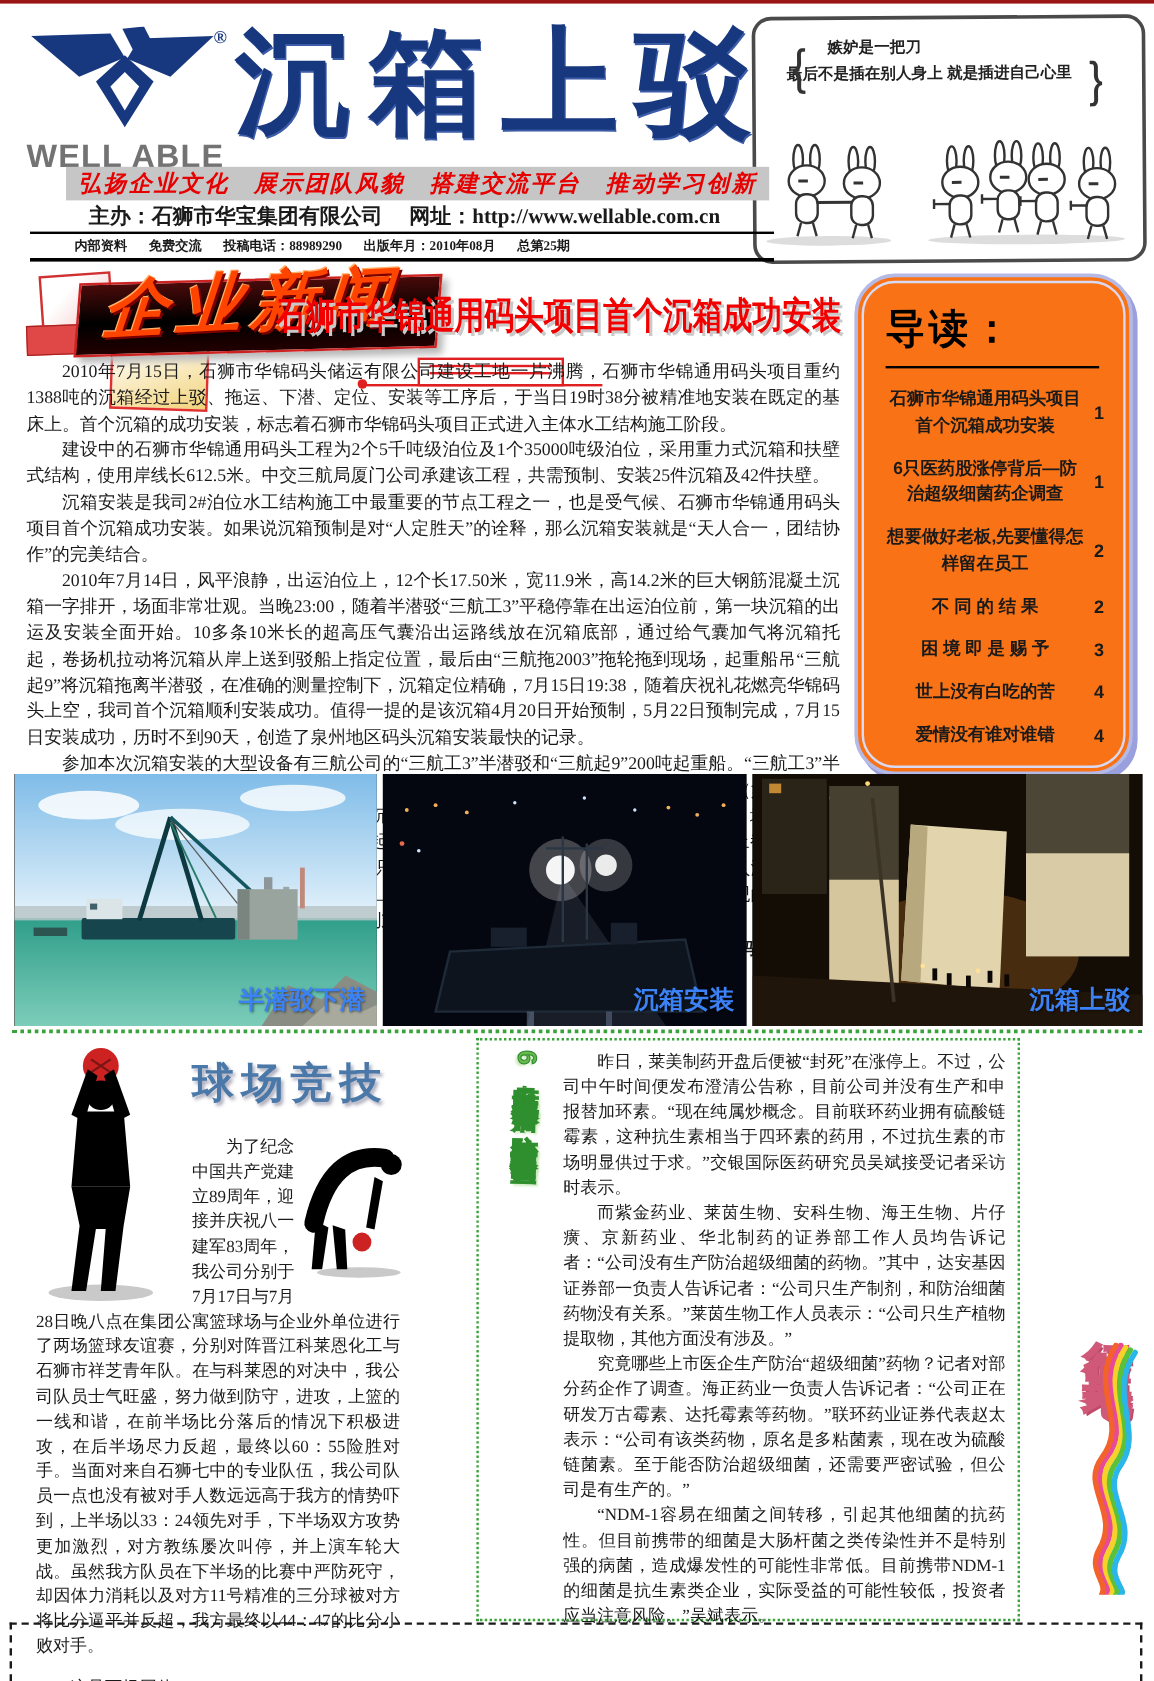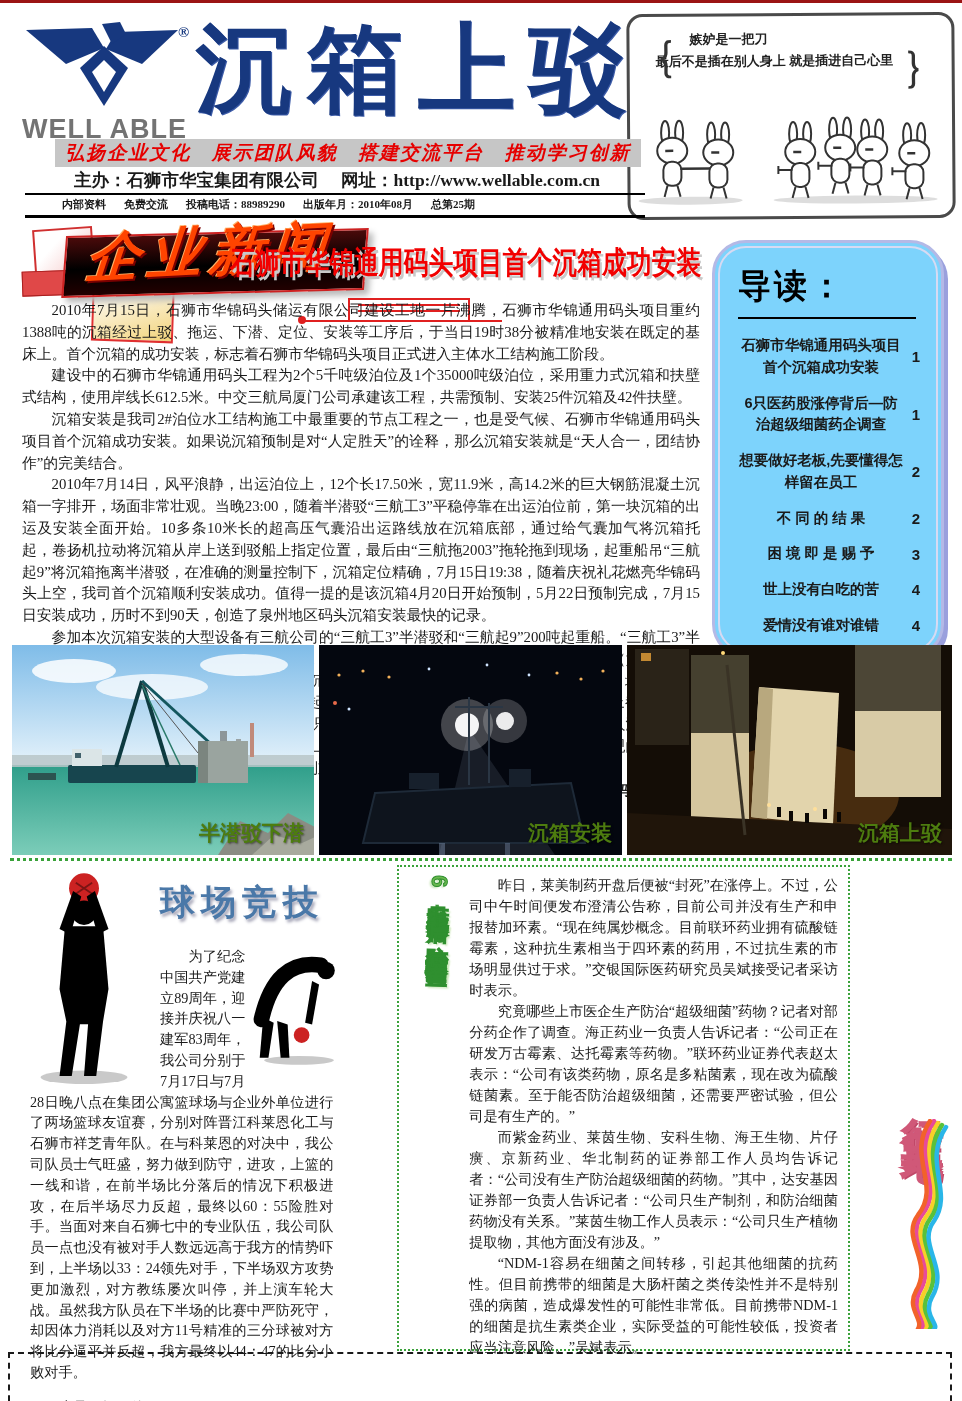--- a/index.html
+++ b/index.html
@@ -60,37 +60,37 @@
             font-weight:bold;font-size:31px;color:#f20000;white-space:nowrap;
             transform:scaleX(.80);transform-origin:left;text-shadow:3px 3px 0 #c9c9c9;}
 
   
   .news-body{left:22px;top:300px;width:678px;font-size:14.8px;line-height:21.8px;text-align:justify;}
   .news-body p{margin:0;text-indent:2em;}
   .news-byline{text-align:right;font-weight:bold;font-size:13.5px;font-family:"Liberation Sans",sans-serif;}
 
   
   .guide-outer{left:712px;top:228px;width:226px;height:412px;border:3px solid #b4b9e6;
-               border-radius:34px;background:#7dd3fc;box-shadow:4px 5px 0 #9aa0dd;margin-top:12px;}
+               border-radius:34px;background:#f97316;box-shadow:4px 5px 0 #9aa0dd;}
   .guide-inner{position:absolute;inset:3px;border:2px solid #d7daf2;border-radius:28px;
                padding:16px 16px 0 18px;}
   .guide-title{font-size:33px;font-weight:bold;letter-spacing:3px;color:#000;
                font-family:"Liberation Sans",sans-serif;}
   .guide-rule{width:178px;height:2px;background:#000;margin:8px 0 16px 0;}
   .guide-item{display:flex;align-items:center;margin-bottom:14px;}
   .gi-title{flex:1;text-align:center;font-weight:bold;font-size:14.5px;line-height:1.5;
             font-family:"Liberation Sans",sans-serif;}
   .gi-page{width:16px;text-align:right;font-weight:bold;font-size:15px;
            font-family:"Liberation Sans",sans-serif;}
 
   
   .photo-row{left:12px;top:645px;width:940px;height:210px;display:flex;gap:5px;}
   .photo{position:relative;height:210px;overflow:hidden;background:#000;}
   .photo svg{display:block;}
-  .photo-cap{position:absolute;bottom:8px;right:10px;color:#4d7c0f;font-weight:bold;font-size:21px;
+  .photo-cap{position:absolute;bottom:8px;right:10px;color:#3b82f6;font-weight:bold;font-size:21px;
              font-family:"Liberation Sans",sans-serif;text-shadow:1px 1px 2px rgba(0,0,0,.5);}
 
   
   .bottom{left:10px;top:858px;width:942px;height:488px;border-top:3px dotted #3aa23a;
           display:flex;padding-top:4px;box-sizing:border-box;gap:44px;}
   .bb-col{width:378px;padding:0 6px 0 6px;box-sizing:border-box;}
   .bb-title{font-family:"Liberation Sans",sans-serif;font-weight:bold;font-size:35px;
             color:#4a78a8;letter-spacing:6px;text-shadow:2px 3px 3px #aab;padding:14px 0 6px 8px;}
   .shooter{float:left;width:136px;height:222px;margin:2px 8px 2px 0;}
   .dribbler{float:right;width:96px;height:138px;margin:0 0 4px 6px;}
@@ -440,22 +440,22 @@
 
       </div>
     </div>
 
     <div class="med-box">
       <div class="med-title-strip">
         <div class="med-vtitle">6只医药股涨停背后—防治超级细菌药企调查</div>
       </div>
       <div class="med-text">
         <p>昨日，莱美制药开盘后便被“封死”在涨停上。不过，公司中午时间便发布澄清公告称，目前公司并没有生产和申报替加环素。“现在纯属炒概念。目前联环药业拥有硫酸链霉素，这种抗生素相当于四环素的药用，不过抗生素的市场明显供过于求。”交银国际医药研究员吴斌接受记者采访时表示。</p>
+        <p>而紫金药业、莱茵生物、安科生物、海王生物、片仔癀、京新药业、华北制药的证券部工作人员均告诉记者：“公司没有生产防治超级细菌的药物。”其中，达安基因证券部一负责人告诉记者：“公司只生产制剂，和防治细菌药物没有关系。”莱茵生物工作人员表示：“公司只生产植物提取物，其他方面没有涉及。”</p>
         <p>究竟哪些上市医企生产防治“超级细菌”药物？记者对部分药企作了调查。海正药业一负责人告诉记者：“公司正在研发万古霉素、达托霉素等药物。”联环药业证券代表赵太表示：“公司有该类药物，原名是多粘菌素，现在改为硫酸链菌素。至于能否防治超级细菌，还需要严密试验，但公司是有生产的。”</p>
-        <p>而紫金药业、莱茵生物、安科生物、海王生物、片仔癀、京新药业、华北制药的证券部工作人员均告诉记者：“公司没有生产防治超级细菌的药物。”其中，达安基因证券部一负责人告诉记者：“公司只生产制剂，和防治细菌药物没有关系。”莱茵生物工作人员表示：“公司只生产植物提取物，其他方面没有涉及。”</p>
         <p>“NDM-1容易在细菌之间转移，引起其他细菌的抗药性。但目前携带的细菌是大肠杆菌之类传染性并不是特别强的病菌，造成爆发性的可能性非常低。目前携带NDM-1的细菌是抗生素类企业，实际受益的可能性较低，投资者应当注意风险。”吴斌表示。</p>
 
       </div>
     </div>
 
     <div class="industry">
       <div class="industry-label">行业天地</div>
       <svg width="58" height="210" viewBox="0 0 58 210">
         <g fill="none" stroke-width="4.5" stroke-linecap="round">
           <path d="M40,2 C16,38 52,66 28,96 C10,120 44,142 26,172 C16,190 34,200 28,210" stroke="#e84a9a"></path>

